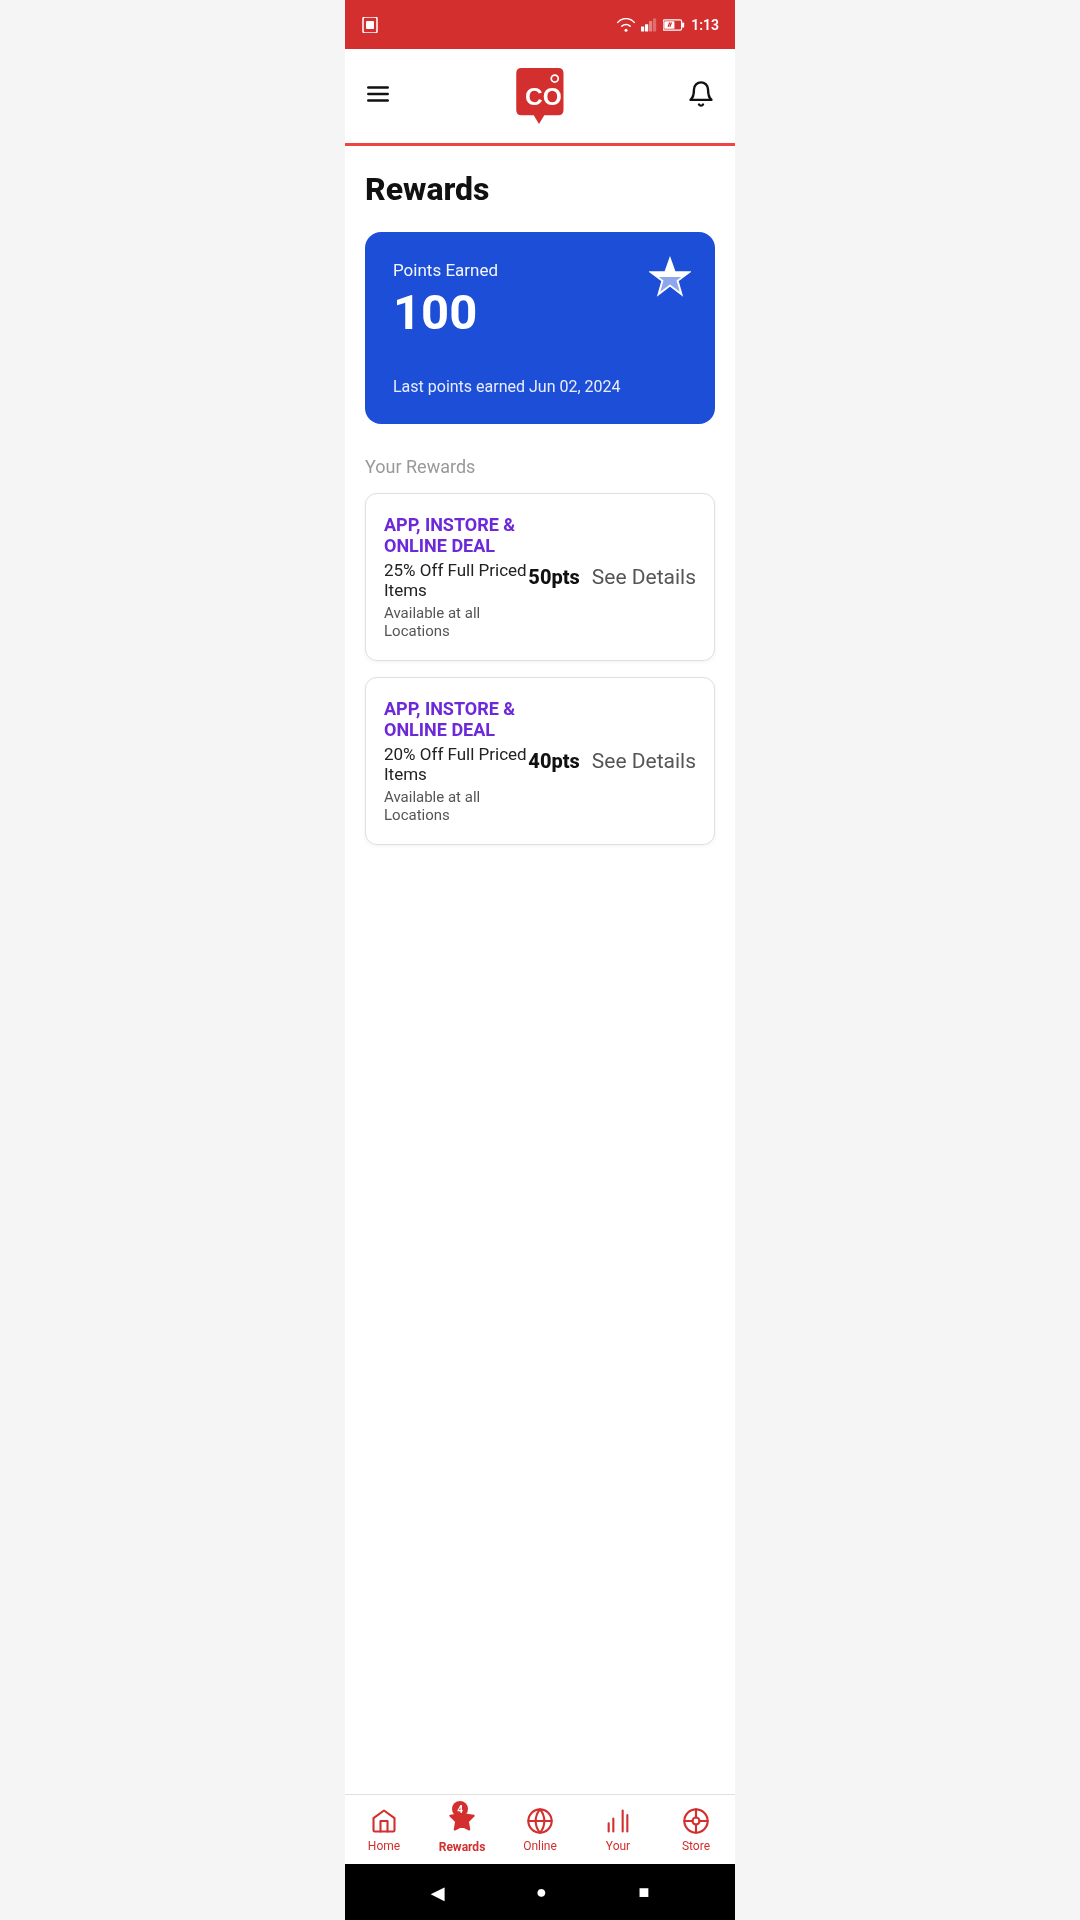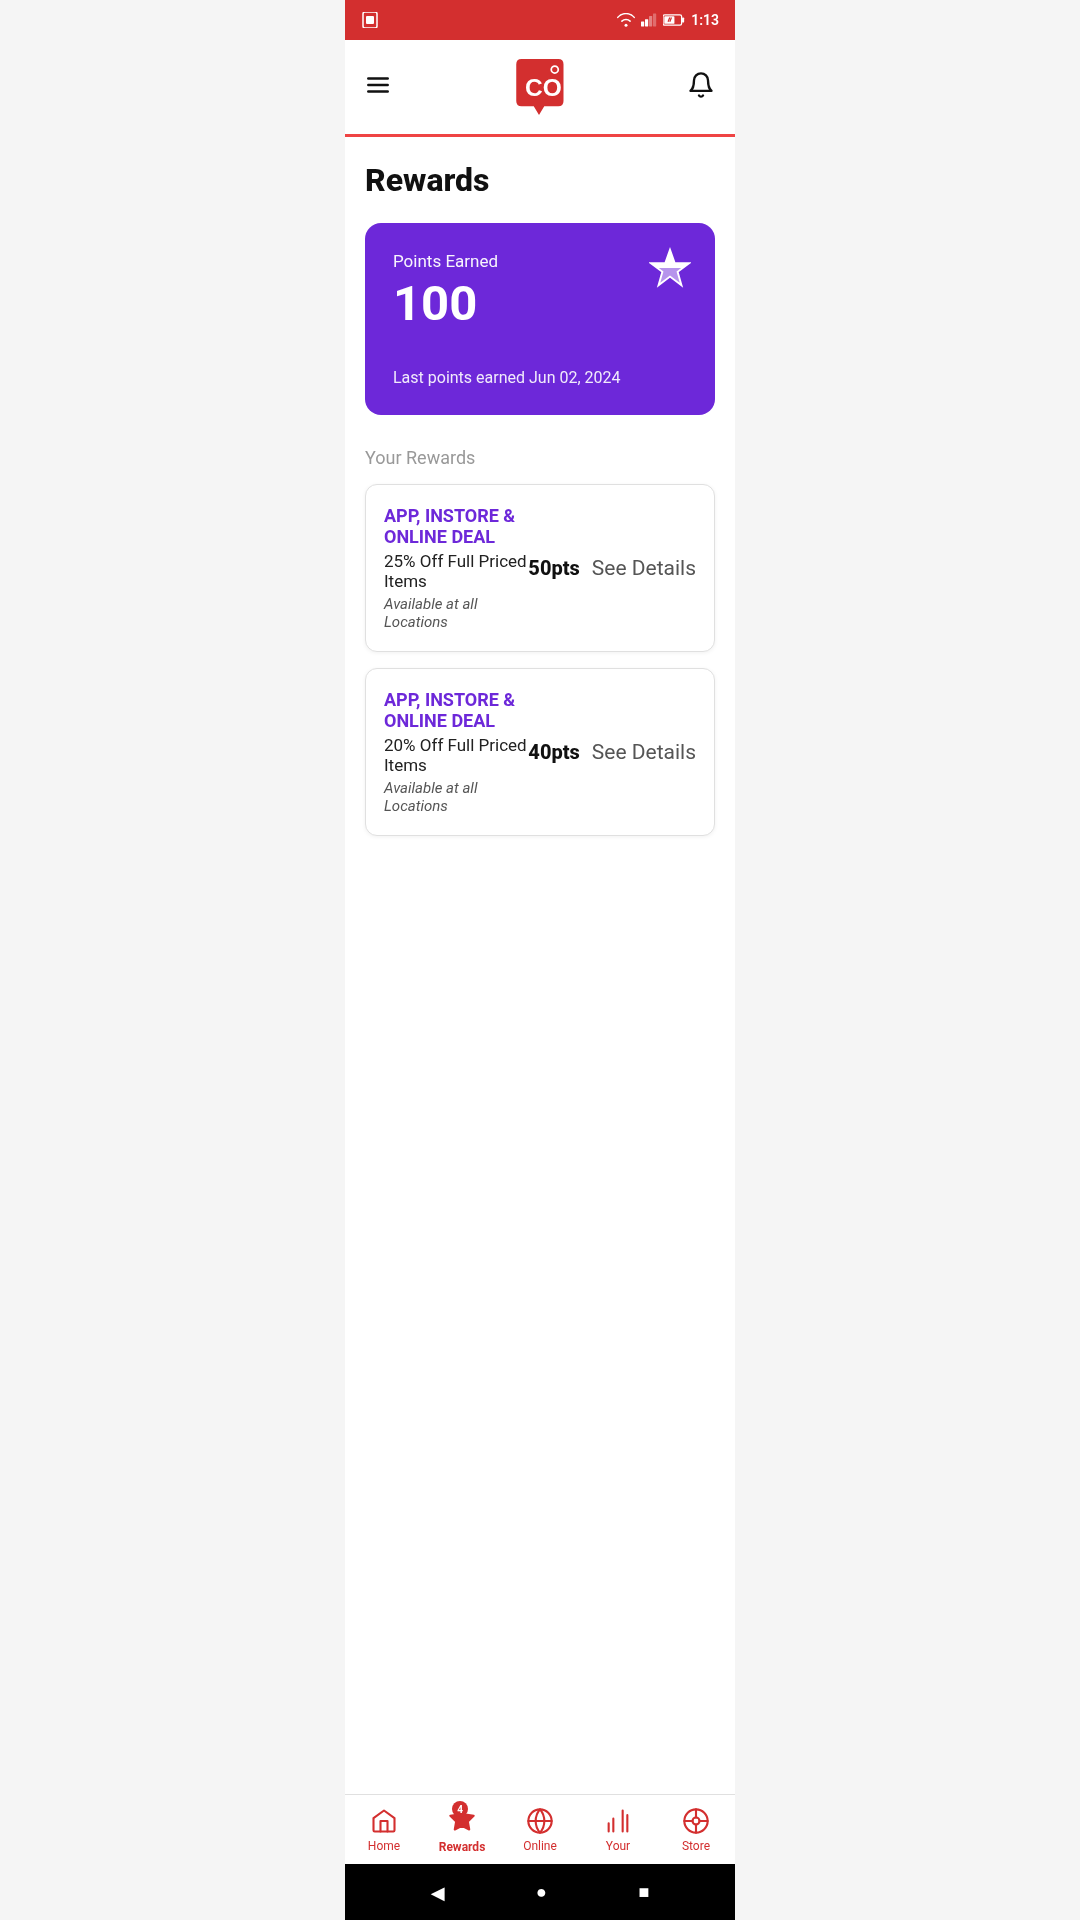--- a/index.html
+++ b/index.html
@@ -16,21 +16,21 @@
     }
 
     
     .status-bar {
       background: #d32f2f;
       color: white;
       display: flex;
       justify-content: space-between;
       align-items: center;
       padding: 8px 16px;
-      height: 40px;
+      height: 49px;
     }
     .status-bar-left {
       display: flex;
       align-items: center;
     }
     .status-bar-right {
       display: flex;
       align-items: center;
       gap: 6px;
       font-size: 14px;
@@ -64,21 +64,21 @@
 
     .page-title {
       font-size: 32px;
       font-weight: 800;
       color: #111;
       margin-bottom: 24px;
     }
 
     
     .points-card {
-      background: #6d28d9;
+      background: #1d4ed8;
       border-radius: 16px;
       padding: 28px 28px 28px 28px;
       color: white;
       position: relative;
       margin-bottom: 32px;
     }
     .points-card-label {
       font-size: 17px;
       font-weight: 400;
       opacity: 0.95;
@@ -127,21 +127,20 @@
       text-transform: uppercase;
     }
     .reward-title {
       font-size: 17px;
       color: #222;
       margin-bottom: 4px;
     }
     .reward-availability {
       font-size: 15px;
       color: #555;
-      font-style: italic;
     }
     .reward-right {
       text-align: right;
       display: flex;
       flex-direction: row;
       align-items: flex-end;
       gap: 12px;
       min-width: 90px;
     }
     .reward-points {

